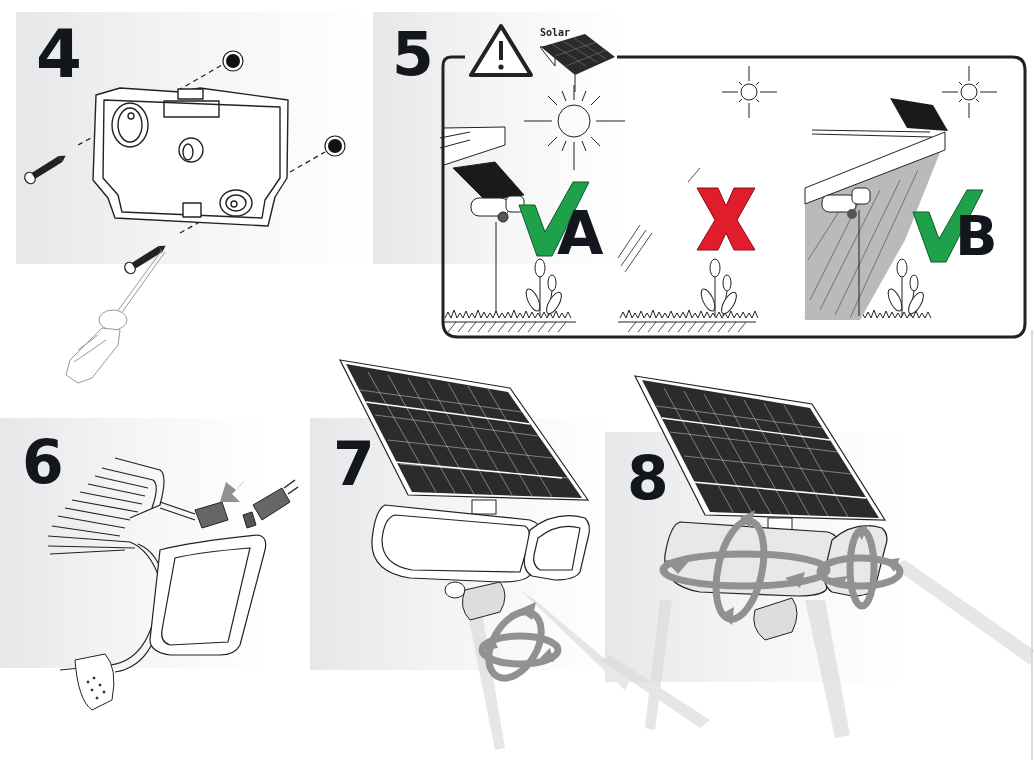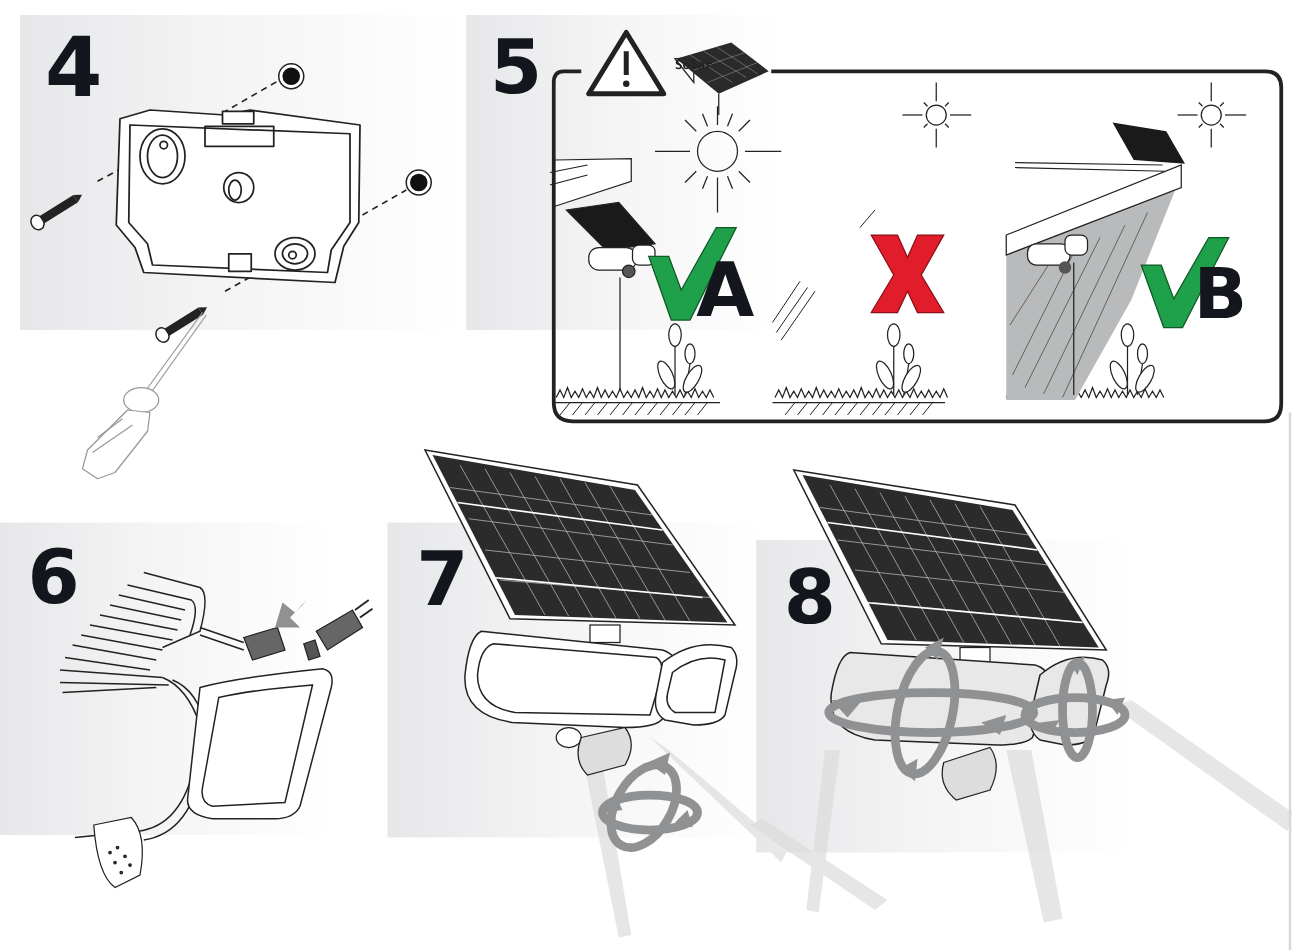--- a/index.html
+++ b/index.html
@@ -1,20 +1,20 @@
 <!DOCTYPE html>
 <html><head>
 <meta charset="utf-8">
 <style>
   html,body{margin:0;padding:0;background:#ffffff;}
   body{width:1034px;height:760px;position:relative;overflow:hidden;font-family:"Liberation Sans",sans-serif;}
   .panel-bg{position:absolute;background:linear-gradient(90deg,#e6e7e9 0%,#f4f4f5 45%,#ffffff 100%);}
   .step-num{position:absolute;font-family:"DejaVu Sans",sans-serif;font-weight:900;color:#13171d;line-height:1;letter-spacing:-2px;}
   svg{position:absolute;overflow:visible;}
-  .label{position:absolute;font-family:"DejaVu Sans Mono",monospace;font-size:10px;font-weight:bold;color:#222;margin-top:20px;}
+  .label{position:absolute;font-family:"DejaVu Sans Mono",monospace;font-size:10px;font-weight:bold;color:#222;}
   .big-letter{position:absolute;font-family:"DejaVu Sans",sans-serif;font-weight:900;color:#13171d;line-height:1;}
 </style>
 </head>
 <body>
 
 <div class="panel-bg" style="left:16px;top:12px;width:355px;height:252px;"></div>
 <div class="step-num" style="left:36px;top:22px;font-size:66px;">4</div>
 <svg width="370" height="400" style="left:0;top:0;" viewBox="0 0 370 400">
 
   <g stroke="#222" stroke-width="1.3" stroke-dasharray="5,4" fill="none">

